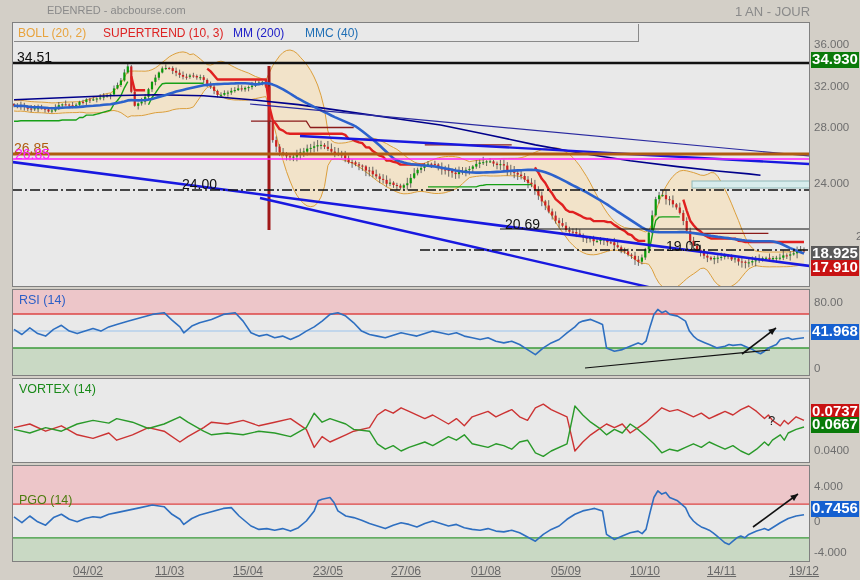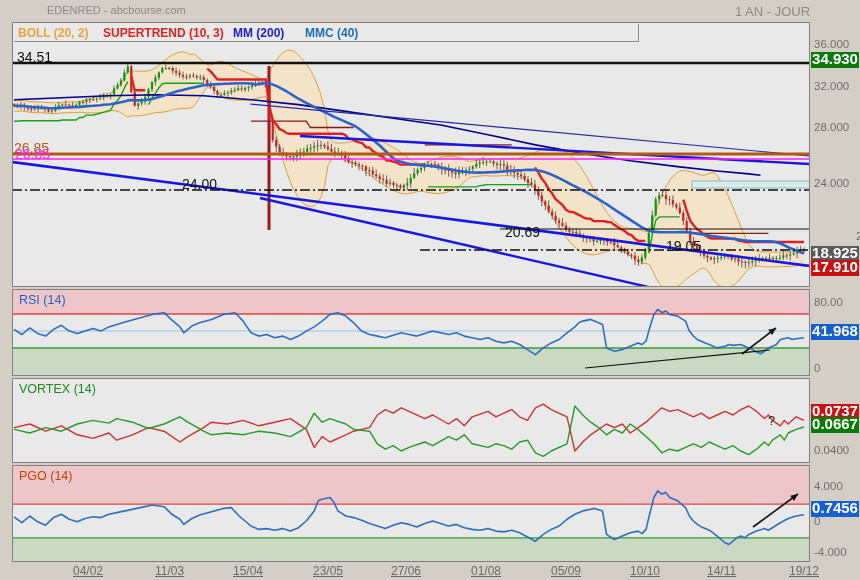--- a/index.html
+++ b/index.html
@@ -5,21 +5,21 @@
   html,body{margin:0;padding:0;background:#d3cfc7;font-family:"Liberation Sans",sans-serif;}
   #app{position:relative;width:860px;height:580px;background:#d3cfc7;overflow:hidden;}
   .hdr-title{position:absolute;left:47px;top:4px;font-size:11px;color:#8a8a8a;}
   .hdr-range{position:absolute;left:735px;top:4px;font-size:13px;color:#8a8a8a;}
   .panel{position:absolute;left:12px;width:798px;background:#e9e9e9;border:1px solid #808080;box-sizing:border-box;overflow:hidden;}
   #p-main{top:22px;height:265px;}
   #p-rsi{top:289px;height:87px;}
   #p-vtx{top:378px;height:85px;padding-left:16px;}
   #p-pgo{top:465px;height:97px;}
   .panel svg{position:absolute;left:0;top:0;}
-  .legendbox{position:absolute;left:1px;top:1px;width:624px;height:17px;border-right:1px solid #8a8a8a;border-bottom:1px solid #8a8a8a;background:#e9e9e9;font-weight:bold;}
+  .legendbox{position:absolute;left:1px;top:1px;width:624px;height:17px;border-right:1px solid #8a8a8a;border-bottom:1px solid #8a8a8a;background:#e9e9e9;}
   .legendbox span{position:absolute;top:2px;font-size:12px;white-space:nowrap;}
   .pnl-label{position:absolute;left:6px;top:3px;font-size:12.5px;z-index:5;}
   .pricelab{position:absolute;font-size:14px;color:#111;z-index:6;white-space:nowrap;}
   .axis-lab{position:absolute;left:814px;font-size:11.5px;color:#6e6e6e;white-space:nowrap;}
   .badge{position:absolute;left:811px;width:48px;height:16px;color:#fff;font-size:15px;font-weight:bold;text-align:center;line-height:14px;overflow:hidden;}
   .datelab{position:absolute;top:564px;font-size:12px;color:#696969;white-space:nowrap;text-decoration:underline;}
   .qmark{position:absolute;font-size:13px;color:#222;z-index:6;}
 </style>
 </head>
 <body>
@@ -554,31 +554,31 @@
   <div class="panel" id="p-pgo">
     <svg id="svg-pgo" width="796" height="95" viewBox="0 0 796 95">
         <rect x="0" y="0" width="796" height="38.19999999999999" fill="#edc6c9"></rect>
         <rect x="0" y="71.79999999999995" width="796" height="23.200000000000045" fill="#c9d9c4"></rect>
         <line x1="0" y1="38.19999999999999" x2="796" y2="38.19999999999999" stroke="#dd4444" stroke-width="1.3"></line>
         <line x1="0" y1="71.79999999999995" x2="796" y2="71.79999999999995" stroke="#3a9a3a" stroke-width="1.3"></line>
         <polyline points="1.0,50.8 8.9,56.7 16.8,50.0 24.7,55.8 32.6,59.2 40.5,51.6 48.4,48.3 56.3,53.3 64.2,55.8 72.1,52.5 80.0,50.8 87.9,51.6 95.8,48.3 103.7,46.6 115.6,44.1 127.4,41.6 139.3,39.0 151.1,40.7 159.0,48.3 166.9,53.3 170.8,58.4 178.8,52.5 186.6,49.1 198.5,45.8 210.4,42.4 218.3,41.6 226.1,50.0 238.0,60.0 245.9,63.4 253.8,62.6 261.7,64.2 269.6,62.6 277.5,65.1 285.4,61.7 293.3,55.0 301.2,44.9 305.2,34.8 309.1,33.2 317.0,31.5 321.0,36.5 324.9,44.9 332.8,50.0 340.7,51.6 348.6,54.2 356.5,57.5 364.4,60.0 372.3,62.6 380.2,59.2 388.1,56.7 396.0,58.4 403.9,60.9 411.8,57.5 419.7,55.0 427.6,57.5 435.5,60.0 443.4,58.4 451.3,61.7 459.2,63.4 467.1,64.2 475.0,62.6 482.9,65.1 490.8,65.9 498.7,64.2 506.6,66.8 514.5,71.0 522.4,75.2 530.3,68.4 538.2,63.4 546.1,60.0 554.0,53.3 561.9,48.3 569.8,44.9 577.7,43.2 581.6,42.4 589.5,44.9 593.5,68.4 601.4,73.5 609.3,70.1 617.2,66.8 625.1,65.1 629.1,67.6 633.0,63.4 637.0,46.6 640.9,31.5 644.8,24.8 648.8,28.1 652.8,26.4 656.7,31.5 664.6,34.8 672.5,41.6 676.4,50.0 680.4,55.0 684.4,58.4 688.3,60.9 692.3,62.6 696.2,64.2 700.1,66.8 704.1,70.1 708.1,73.5 712.0,76.8 716.0,78.5 719.9,75.2 723.9,71.8 727.8,70.1 731.8,71.8 735.7,68.4 743.6,65.1 751.5,62.6 755.4,64.2 759.4,61.7 767.3,56.7 775.2,52.5 783.1,50.0 791.0,48.7" fill="none" stroke="#2e6fc0" stroke-width="1.6" stroke-linejoin="round"></polyline>
         <line x1="740" y1="61" x2="785" y2="28" stroke="#111" stroke-width="1.6"></line>
         <polygon points="785,28 781.0385218582023,34.95030149936382 777.1803664117427,29.689180436009845" fill="#111"></polygon>
       </svg>
-    <span class="pnl-label" id="pgo-lab" style="color: #c2410c;">PGO (14)</span>
+    <span class="pnl-label" id="pgo-lab" style="color: #4d7c0f; margin-top: 24px;">PGO (14)</span>
   </div>
 
   <span class="qmark" id="vtx-q" style="left: 768px; top: 413px;">?</span>
 
   <div id="overlay-labels">
       <div class="pricelab" style="left: 17px; top: 49px; color: rgb(17, 17, 17); z-index: 6;">34.51</div>
       <div class="pricelab" style="left: 14px; top: 140px; color: rgb(176, 92, 16); z-index: 6;">26.85</div>
       <div class="pricelab" style="left: 15px; top: 146px; color: rgb(255, 32, 255); z-index: 6;">26.85</div>
       <div class="pricelab" style="left: 182px; top: 176px; color: rgb(17, 17, 17); z-index: 6;">24.00</div>
-      <div class="pricelab" style="left: 505px; top: 224px; color: rgb(17, 17, 17); z-index: 6;">20.69</div>
+      <div class="pricelab" style="left: 505px; top: 216px; color: rgb(17, 17, 17); z-index: 6;">20.69</div>
       <div class="pricelab" style="left: 666px; top: 238px; color: rgb(17, 17, 17); z-index: 6;">19.05</div>
     </div>
   <div id="axis-col">
       <div class="axis-lab" style="top: 38px;">36.000</div>
       <div class="axis-lab" style="top: 80px;">32.000</div>
       <div class="axis-lab" style="top: 121px;">28.000</div>
       <div class="axis-lab" style="top: 177px;">24.000</div>
       <div class="axis-lab" style="top: 230px; margin-left: 42px;">20.000</div>
       <div class="axis-lab" style="top: 296px;">80.00</div>
       <div class="axis-lab" style="top: 362px;">0</div>

